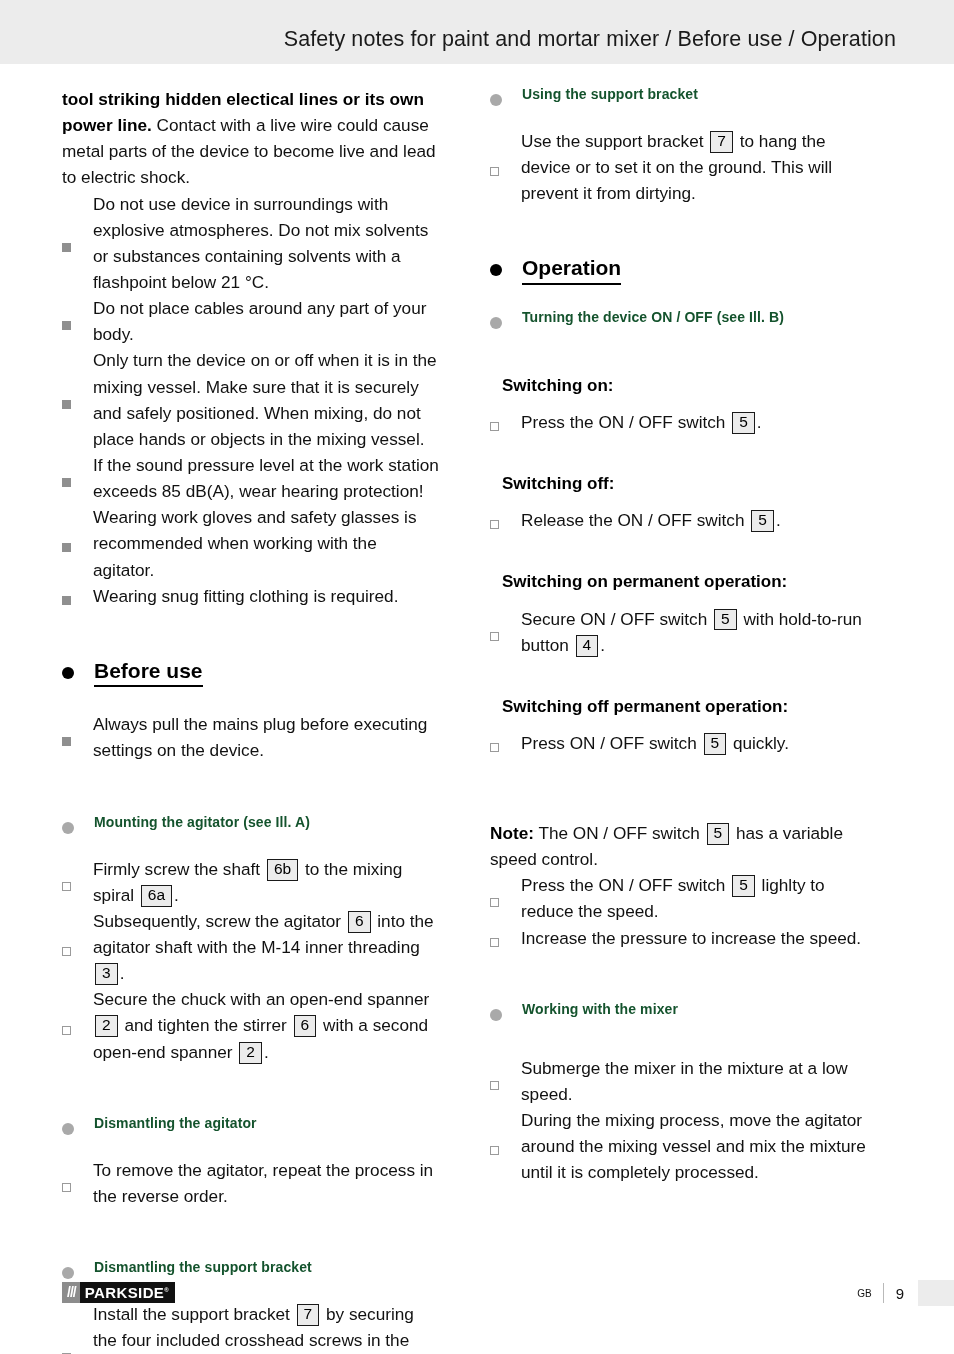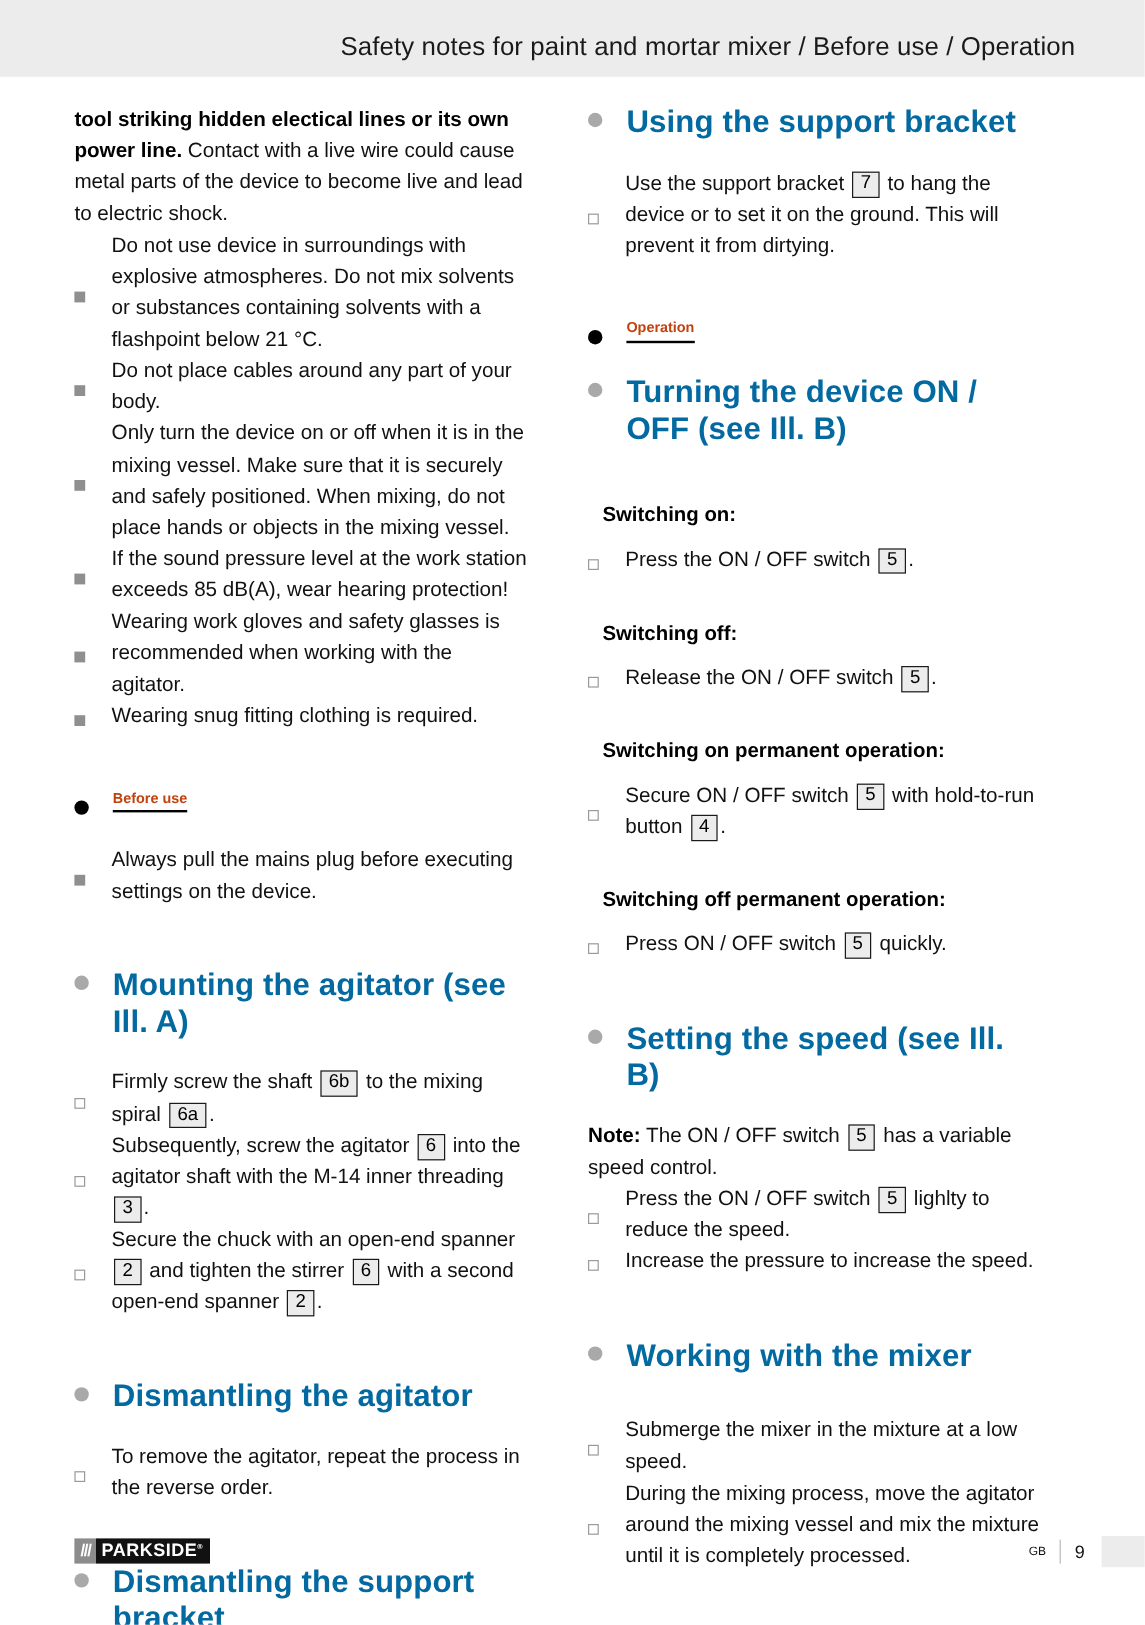--- a/index.html
+++ b/index.html
@@ -31,21 +31,21 @@
   }
   .col{
     position:absolute; top:22px; width:380px;
   }
   .col-left{ left:62px; }
   .col-right{ left:490px; }
 
   
   h2.main-head{
     margin:0 0 0 0;
-    font-size:12px; font-weight:bold; color:#c2410c;
+    font-size:21px; font-weight:bold; color:#000000;
     display:inline-block;
     border-bottom:2px solid #000;
     padding-bottom:3px;
     line-height:1.12;
   }
   .main-head-row{
     display:flex; align-items:flex-start; gap:0;
     margin:0 0 10px 0;
   }
   .main-head-row .bullet-dot{
@@ -54,21 +54,21 @@
   }
   .sub-head-row{
     display:flex; align-items:flex-start;
     margin:0 0 8px 0;
   }
   .sub-head-row .bullet-dot{
     width:12px;height:12px;border-radius:50%;background:#a9a9a9;
     margin:8px 20px 0 0; flex:0 0 auto;
   }
   h3.sub-head{
-    margin:0; font-size:26px; font-weight:bold; color:#0369a1;
+    margin:0; font-size:14px; font-weight:bold; color:#14532d;
     line-height:1.18; letter-spacing:0.1px;
   }
 
   h4.bold-label{
     margin:12px; font-size:17px; font-weight:bold; color:#000;
     line-height:1.3;
   }
 
   
   ul.items{ list-style:none; margin:0; padding:0; }
@@ -369,24 +369,20 @@
       <li class="item">
         <span class="mk">
             <span class="sq-hollow"></span>
           </span>
         <span class="tx body-text">Press ON / OFF switch <span class="ref">5</span> quickly.</span>
       </li>
     </ul>
 
     <div class="gap-xl"></div>
 
-    <div class="sub-head-row">
-      <span class="bullet-dot"></span>
-      <h3 class="sub-head">Setting the speed (see Ill. B)</h3>
-    </div>
 
     <div class="gap-sm"></div>
 
     <p class="body-text noindent-text"><b>Note:</b><span> The ON / OFF switch <span class="ref">5</span> has a variable speed control.</span></p>
 
     <ul class="items">
       <li class="item">
         <span class="mk">
             <span class="sq-hollow"></span>
           </span>

